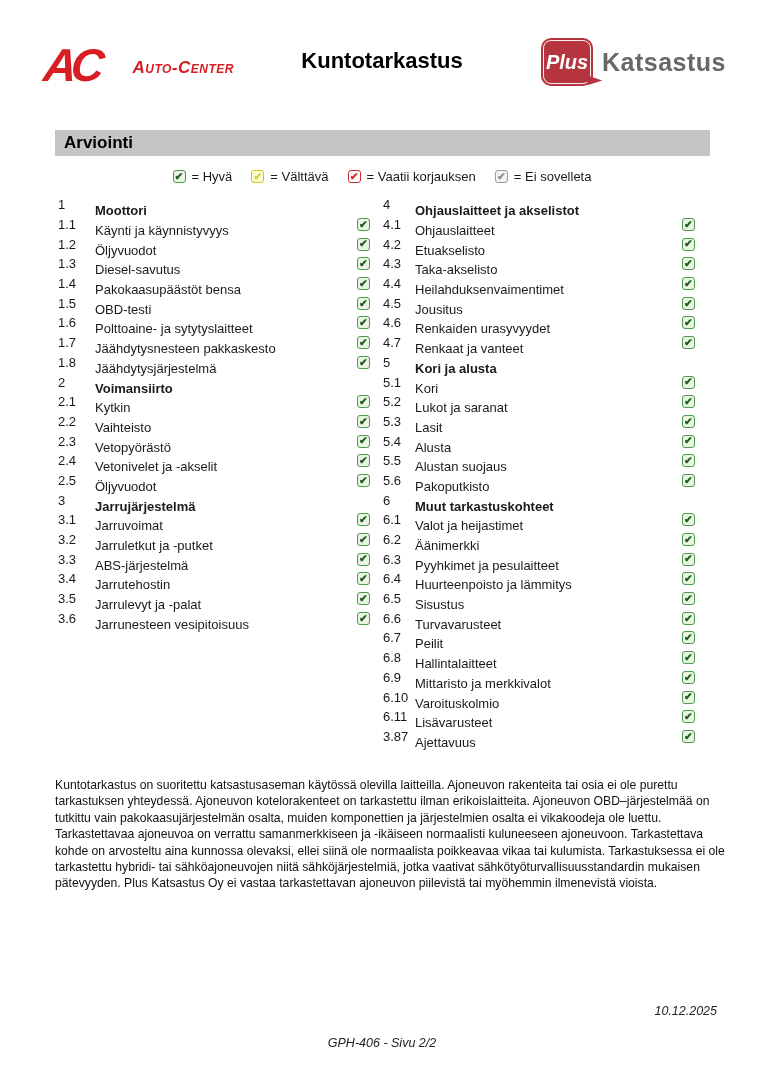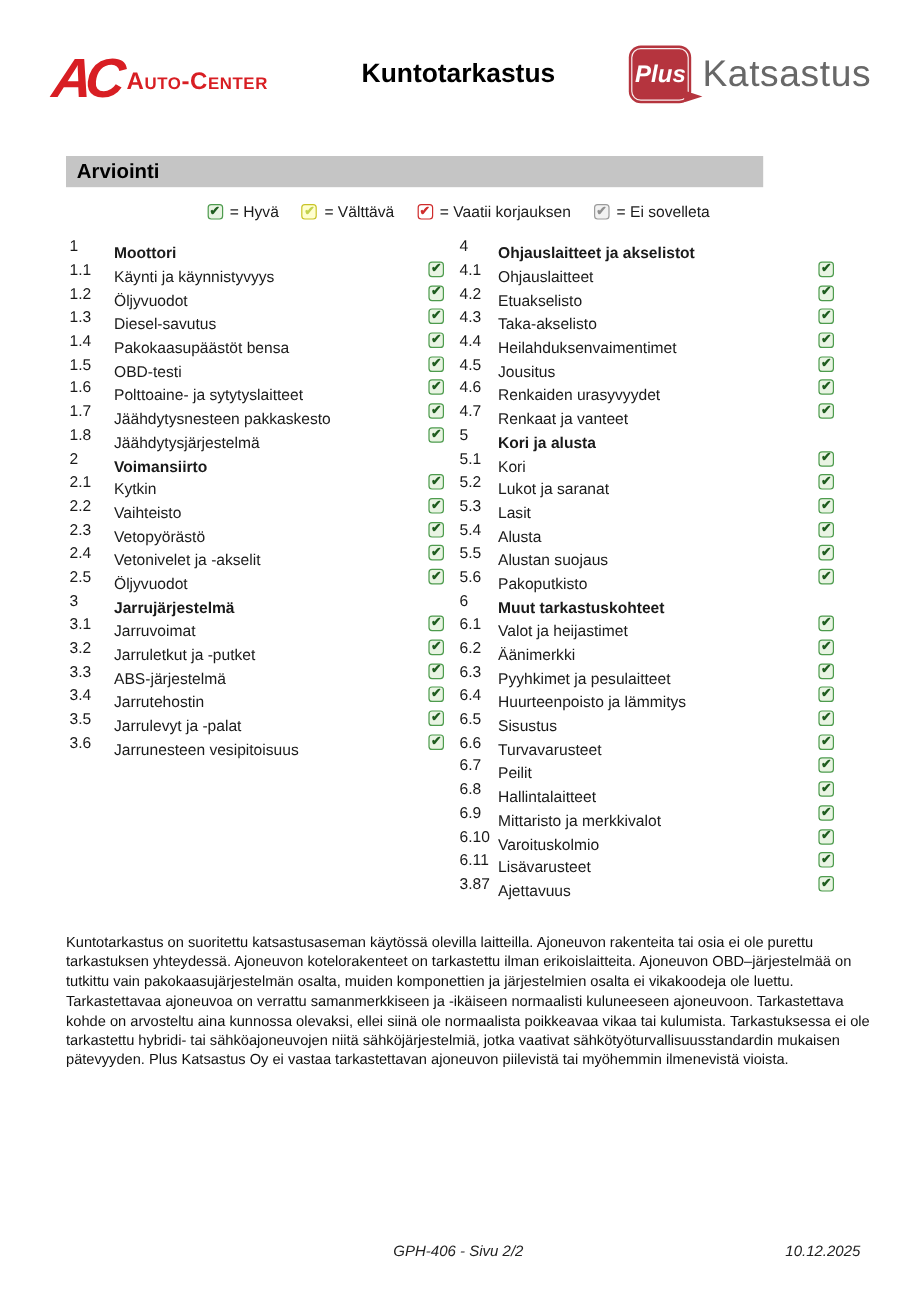--- a/index.html
+++ b/index.html
@@ -3,38 +3,38 @@
 <meta charset="utf-8">
 <style>
   html,body{margin:0;padding:0;background:#ffffff;}
   .page{position:relative;width:764px;height:1080px;background:#fff;overflow:hidden;
         font-family:"Liberation Sans",sans-serif;color:#1a1a1a;}
 
   
   .hdr-left{position:absolute;left:44px;top:42px;display:flex;align-items:center;gap:7px;}
   .ac-mono{font-size:46px;font-weight:bold;font-style:italic;color:var(--brand-red,#d81e23);
            letter-spacing:-6px;line-height:1;transform:skewX(-6deg);}
-  .ac-name{font-size:20px;font-weight:bold;color:var(--brand-red,#d81e23);
-           font-variant:small-caps;letter-spacing:.5px;margin-top:6px;}
+  .ac-name{font-size:17px;font-weight:bold;font-style:italic;color:var(--brand-red,#d81e23);
+           font-variant:small-caps;letter-spacing:.5px;margin-top:6px;margin-left:27px;}
   .page-title{position:absolute;left:0;top:48px;width:100%;text-align:center;
               font-size:22px;font-weight:bold;color:#000;}
   .hdr-right{position:absolute;right:38px;top:38px;display:flex;align-items:center;gap:9px;}
   .plus-badge{position:relative;width:52px;height:48px;background:var(--plus-red,#b5343e);
               border-radius:10px;display:flex;align-items:center;justify-content:center;}
   .plus-badge::before{content:"";position:absolute;inset:2px;border:1.5px solid rgba(255,255,255,.92);
               border-radius:8px;}
   .plus-badge::after{content:"";position:absolute;right:-8px;bottom:3px;width:0;height:0;
               border-style:solid;border-width:11px 0 0 15px;
               border-color:transparent transparent transparent var(--plus-red,#b5343e);
               transform:rotate(-18deg);}
   .plus-word{font-size:20px;font-weight:bold;font-style:italic;color:#fff;z-index:1;}
-  .kats-word{font-size:31px;font-weight:normal;color:var(--katsastus-gray,#686868);letter-spacing:.5px;}
-
-  
-  .section-bar{position:absolute;left:55px;top:130px;width:581px;height:26px;
+  .kats-word{font-size:25px;font-weight:bold;color:var(--katsastus-gray,#686868);letter-spacing:.5px;}
+
+  
+  .section-bar{position:absolute;left:55px;top:130px;width:655px;height:26px;
                background:var(--bar-gray,#c5c5c5);display:flex;align-items:center;}
   .section-bar span{font-size:17px;font-weight:bold;color:#000;padding-left:9px;}
 
   
   .legend{position:absolute;left:0;top:169px;width:100%;display:flex;justify-content:center;
           align-items:center;gap:19px;}
   .legend-item{display:flex;align-items:center;gap:6px;font-size:13px;}
 
   
   .cb{width:13px;height:13px;border-radius:3px;display:inline-flex;align-items:center;
@@ -63,21 +63,21 @@
   .row .cb{margin-left:auto;margin-right:1px;}
 
   
   .disclaimer{position:absolute;left:55px;top:777px;width:662px;font-size:12.2px;
               line-height:16.4px;color:#111;}
   .dline{white-space:nowrap;}
 
   
   .foot-page{position:absolute;left:0;top:1036px;width:100%;text-align:center;
              font-size:12.5px;font-style:italic;color:#222;}
-  .foot-date{position:absolute;right:47px;top:1036px;font-size:12.5px;font-style:italic;color:#222;}
+  .foot-date{position:absolute;right:47px;top:1004px;font-size:12.5px;font-style:italic;color:#222;}
 </style>
 </head>
 <body>
 
 <div class="page">
 
   <div class="hdr-left">
     <span class="ac-mono">AC</span>
     <span class="ac-name">Auto-Center</span>
   </div>

